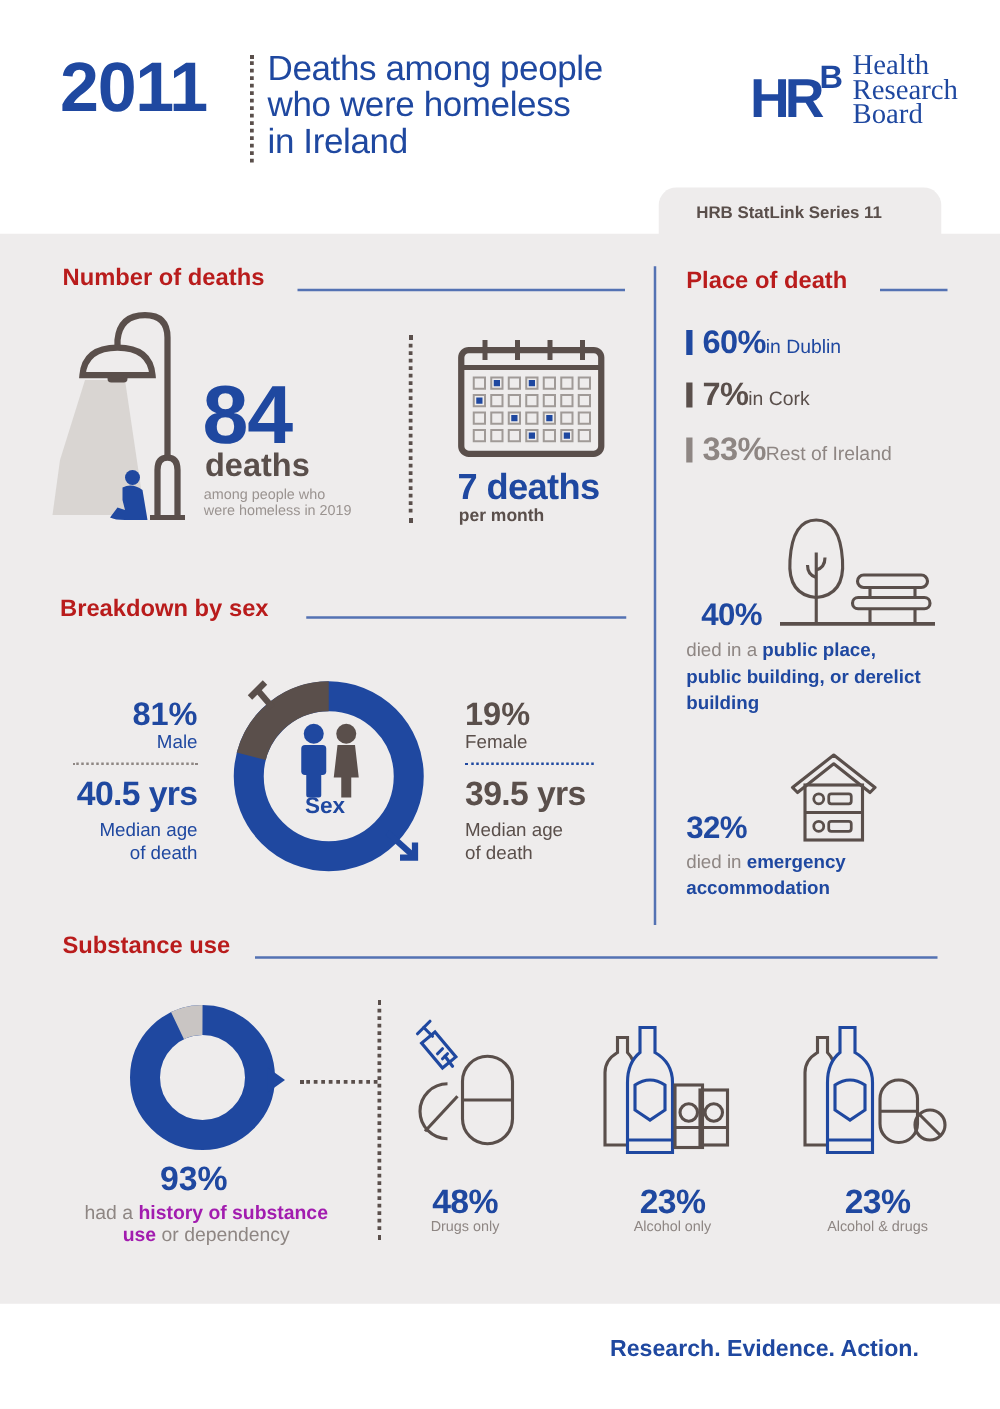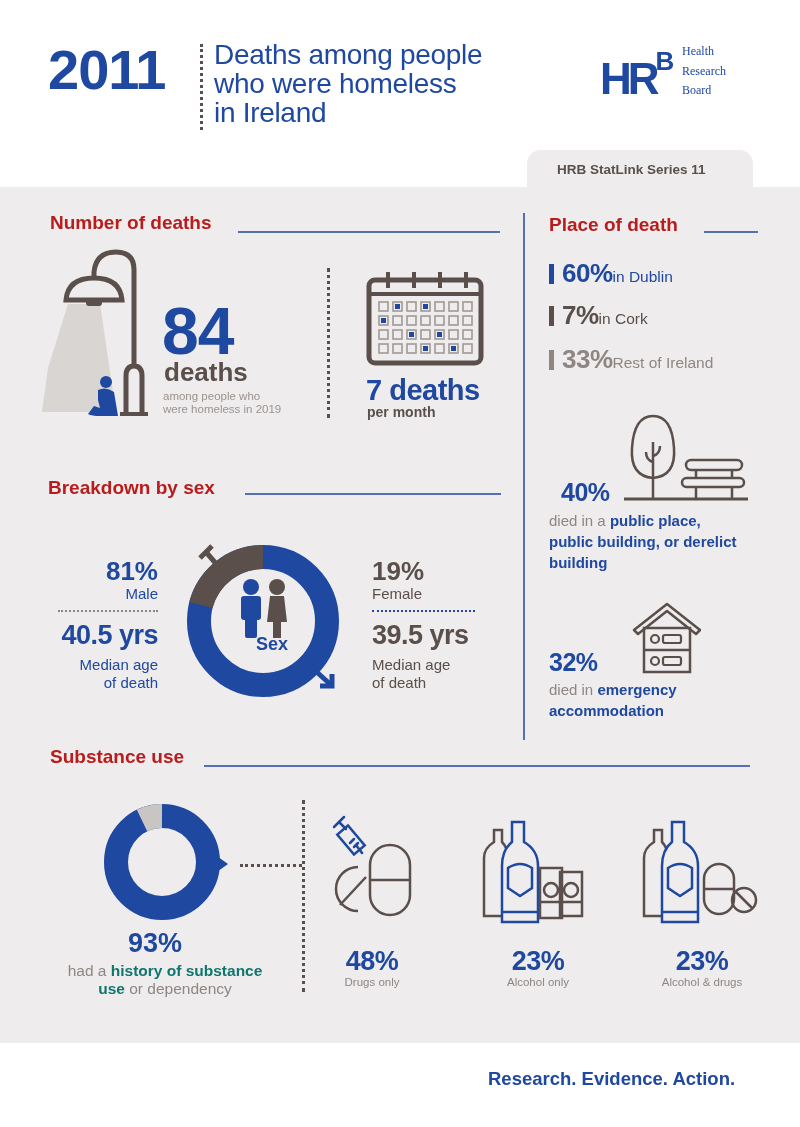--- a/index.html
+++ b/index.html
@@ -6,21 +6,21 @@
   html, body { width: 800px; height: 1127px; background: #ffffff; overflow: hidden; }
   body { font-family: "Liberation Sans", "DejaVu Sans", sans-serif; position: relative; color: #5a4f4b; }
   .abs { position: absolute; }
 
   
   #year { left: 48px; top: 40px; font-size: 56px; font-weight: 700; color: #1f48a0; letter-spacing: -1px; line-height: 60px; }
   #title-divider { left: 200px; top: 44px; width: 0; height: 86px; border-left: 3px dotted #5a4f4b; }
   #title { left: 214px; top: 40px; font-size: 28px; font-weight: 400; color: #1f48a0; line-height: 29px; letter-spacing: -0.3px; }
   #logo-mark { left: 600px; top: 44px; font-size: 44px; font-weight: 700; color: #1f48a0; line-height: 50px; letter-spacing: -4px; }
   #logo-mark sup { font-size: 26px; position: relative; top: -8px; letter-spacing: 0; }
-  #logo-text { left: 682px; top: 42px; font-family: "Liberation Serif", "DejaVu Serif", serif; font-size: 12px; color: #1f48a0; line-height: 19.5px; }
+  #logo-text { left: 682px; top: 42px; font-family: "Liberation Serif", "DejaVu Serif", serif; font-size: 23px; color: #1f48a0; line-height: 19.5px; }
 
   #series-tab { left: 527px; top: 150px; width: 226px; height: 40px; background: #eeecec; border-radius: 14px 14px 0 0; font-size: 13.5px; font-weight: 700; color: #5a4f4b; padding-top: 12px; padding-left: 30px; }
 
   
   #panel { left: 0; top: 187px; width: 800px; height: 856px; background: #eeecec; }
 
   .sec-title { position: absolute; font-size: 19px; font-weight: 700; color: #b91c1c; white-space: nowrap; }
   .sec-rule { position: absolute; height: 0; border-top: 2px solid #5472b3; }
 
   
@@ -45,28 +45,28 @@
   #male-pct { left: 60px; top: 556px; width: 98px; font-size: 26px; font-weight: 700; color: #1f48a0; text-align: right; }
   #male-lbl { left: 60px; top: 585px; width: 98px; font-size: 15px; color: #1f48a0; text-align: right; }
   #male-rule { left: 58px; top: 610px; width: 100px; border-top: 2px dotted #8e8683; }
   #male-age { left: 40px; top: 620px; width: 118px; font-size: 27px; font-weight: 700; color: #1f48a0; text-align: right; letter-spacing: -0.5px; }
   #male-age-lbl { left: 40px; top: 656px; width: 118px; font-size: 15px; color: #1f48a0; text-align: right; line-height: 18px; }
   #female-pct { left: 372px; top: 556px; font-size: 26px; font-weight: 700; color: #5a4f4b; }
   #female-lbl { left: 372px; top: 585px; font-size: 15px; color: #5a4f4b; }
   #female-rule { left: 372px; top: 610px; width: 103px; border-top: 2px dotted #1f48a0; }
   #female-age { left: 372px; top: 620px; font-size: 27px; font-weight: 700; color: #5a4f4b; letter-spacing: -0.5px; }
   #female-age-lbl { left: 372px; top: 656px; font-size: 15px; color: #5a4f4b; line-height: 18px; }
-  #sex-label { left: 252px; top: 634px; width: 40px; font-size: 18px; font-weight: 700; color: #1f48a0; text-align: center; }
+  #sex-label { left: 240px; top: 634px; width: 40px; font-size: 18px; font-weight: 700; color: #1f48a0; text-align: center; }
 
   
   #vdots2 { left: 302px; top: 800px; height: 192px; border-left: 3px dotted #5a4f4b; }
   #hdots { left: 240px; top: 864px; width: 62px; border-top: 3px dotted #5a4f4b; }
   #sub-pct { left: 90px; top: 928px; width: 130px; text-align: center; font-size: 27px; font-weight: 700; color: #1f48a0; }
   #sub-text { left: 50px; top: 962px; width: 230px; text-align: center; font-size: 15.5px; line-height: 18px; color: #8e8683; }
-  #sub-text b { color: #0f766e; }
+  #sub-text b { color: #a21caf; }
   .sub-cat { position: absolute; width: 140px; text-align: center; }
   .sub-cat .pct { font-size: 27px; font-weight: 700; color: #1f48a0; letter-spacing: -0.5px; line-height: 30px; }
   .sub-cat .lbl { font-size: 11.5px; color: #8e8683; }
 
   #tagline { left: 488px; top: 1068px; font-size: 18.5px; font-weight: 700; color: #1f48a0; }
   svg { position: absolute; overflow: visible; }
 </style>
 </head>
 <body>
 

